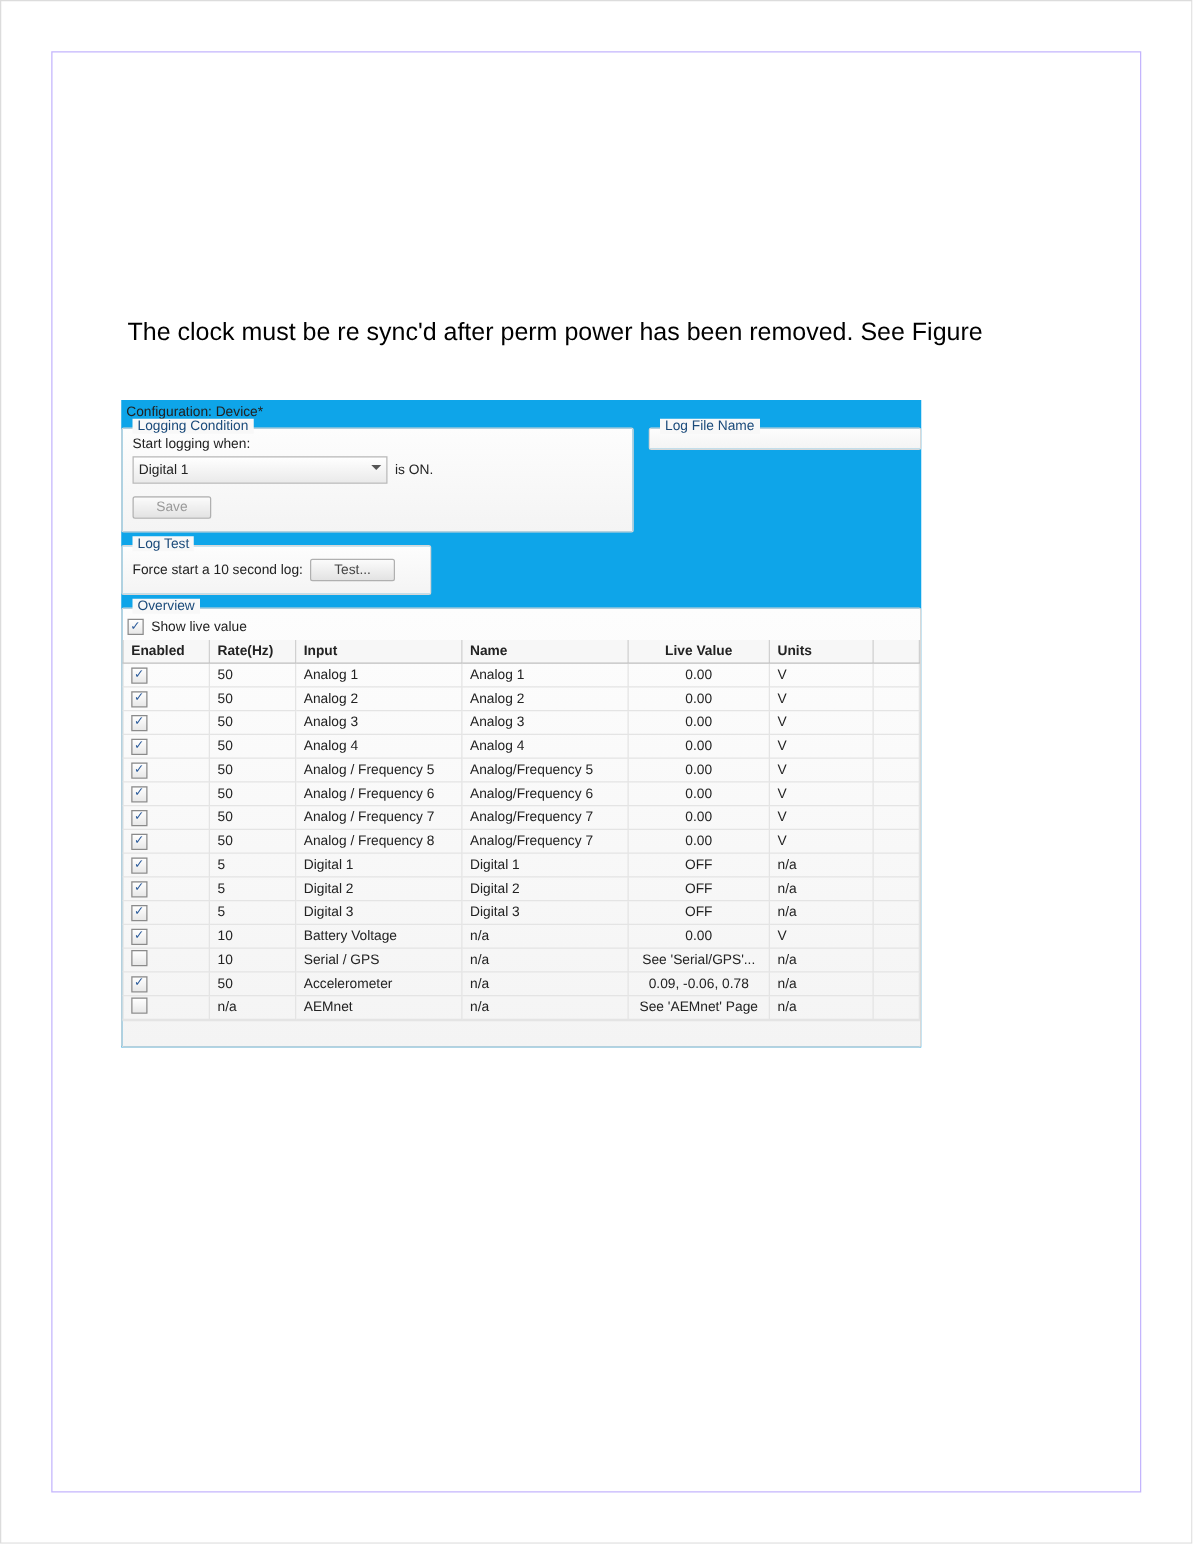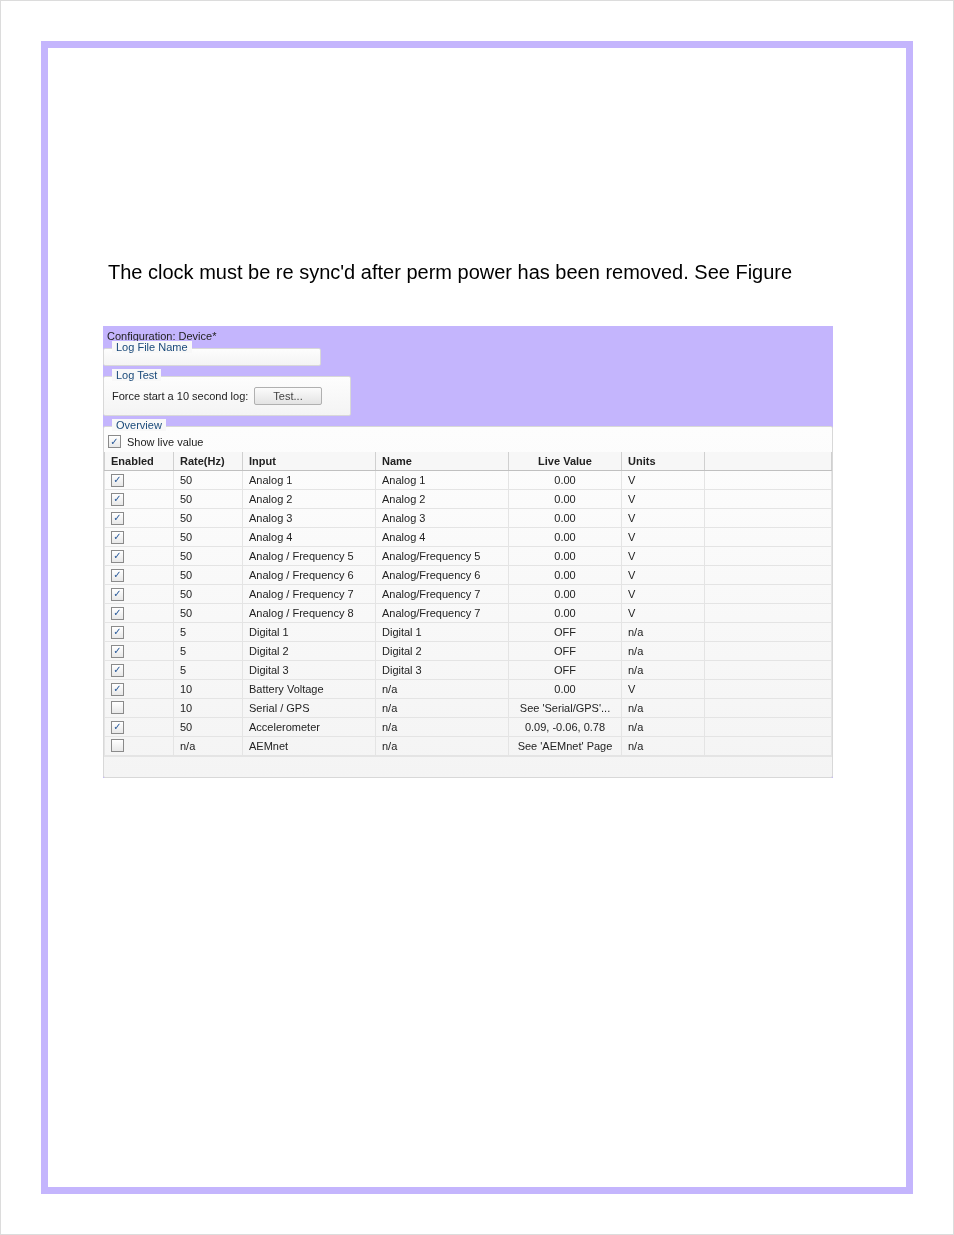--- a/index.html
+++ b/index.html
@@ -1,19 +1,19 @@
 <!DOCTYPE html>
 <html><head>
 <meta charset="utf-8">
 <style>
 html,body{margin:0;padding:0;background:#fff;font-family:Arial,Helvetica,sans-serif}
 .page{width:954px;height:1235px;position:relative;background:#fff;box-sizing:border-box;border:1px solid #dcdcdc}
-.inner{position:absolute;left:40px;top:40px;right:40px;bottom:40px;border:7px solid #c4b5fd;padding:60px 50px 28px 50px;box-sizing:border-box}
+.inner{position:absolute;left:40px;top:40px;right:40px;bottom:40px;border:1px solid #c4b5fd;padding:60px 50px 28px 50px;box-sizing:border-box}
 .caption{font-size:20px;color:#000;margin:150px 0 40px 10px;line-height:1.4}
-.app{background:#c4b5fd;font-family:'Segoe UI',Tahoma,sans-serif;font-size:11px;color:#222;width:730px;margin-left:5px}
+.app{background:#0ea5e9;font-family:'Segoe UI',Tahoma,sans-serif;font-size:11px;color:#222;width:640px;margin-left:5px}
 .app-title{font-size:11px;padding:4px 0 4px 4px}
 .groupbox{border:1px solid #d8d8d8;border-radius:2px;margin:2px 0 8px 0;padding:6px 8px 10px 8px;position:relative;background:linear-gradient(#fdfdfd,#f4f4f4)}
 .groupbox .legend{position:absolute;top:-8px;left:8px;background:#f8f8f8;padding:0 4px;font-size:11px;color:#1a4a7a}
 .row{display:flex;align-items:center;gap:6px;flex-wrap:wrap}
 .col{display:flex;flex-direction:column;gap:4px}
 select,.dropdown{border:1px solid #b8b8b8;background:linear-gradient(#fff,#eaeaea);font-size:11px;padding:1px 18px 1px 4px;height:18px;position:relative;display:inline-flex;align-items:center;min-width:60px}
 .dropdown::after{content:"";position:absolute;right:4px;top:6px;border:4px solid transparent;border-top-color:#555}
 input[type=text].field{border:1px solid #7aa5d6;background:#cfe4ff;font-size:11px;padding:1px 3px;height:15px;width:36px}
 .btn{border:1px solid #b0b0b0;background:linear-gradient(#fbfbfb,#e3e3e3);padding:2px 18px;font-size:11px;color:#444;border-radius:2px;display:inline-block}
 .btn.disabled{color:#9a9a9a}
@@ -35,20 +35,33 @@
 
 <div class="page">
 <div class="inner">
 
 <div class="caption">The clock must be re sync'd after perm power has been removed.  See Figure</div>
 
 <div class="app">
   <div class="app-title">Configuration: Device*</div>
 
   <div class="topflex">
+    <div class="groupbox left">
+      <span class="legend">Logging Condition</span>
+      <div class="col">
+        <span class="small-label">Start logging when:</span>
+        <div class="row">
+          <span class="dropdown" style="width:180px">Digital 1</span>
+          <span class="small-label">is ON.</span>
+        </div>
+        <div style="margin-top:6px">
+          <span class="btn disabled">Save</span>
+        </div>
+      </div>
+    </div>
 
     <div class="groupbox" style="width:200px">
       <span class="legend">Log File Name</span>
     </div>
   </div>
 
   <div class="midflex">
     <div class="groupbox" style="width:230px">
       <span class="legend">Log Test</span>
       <div class="row" style="margin-top:4px">

